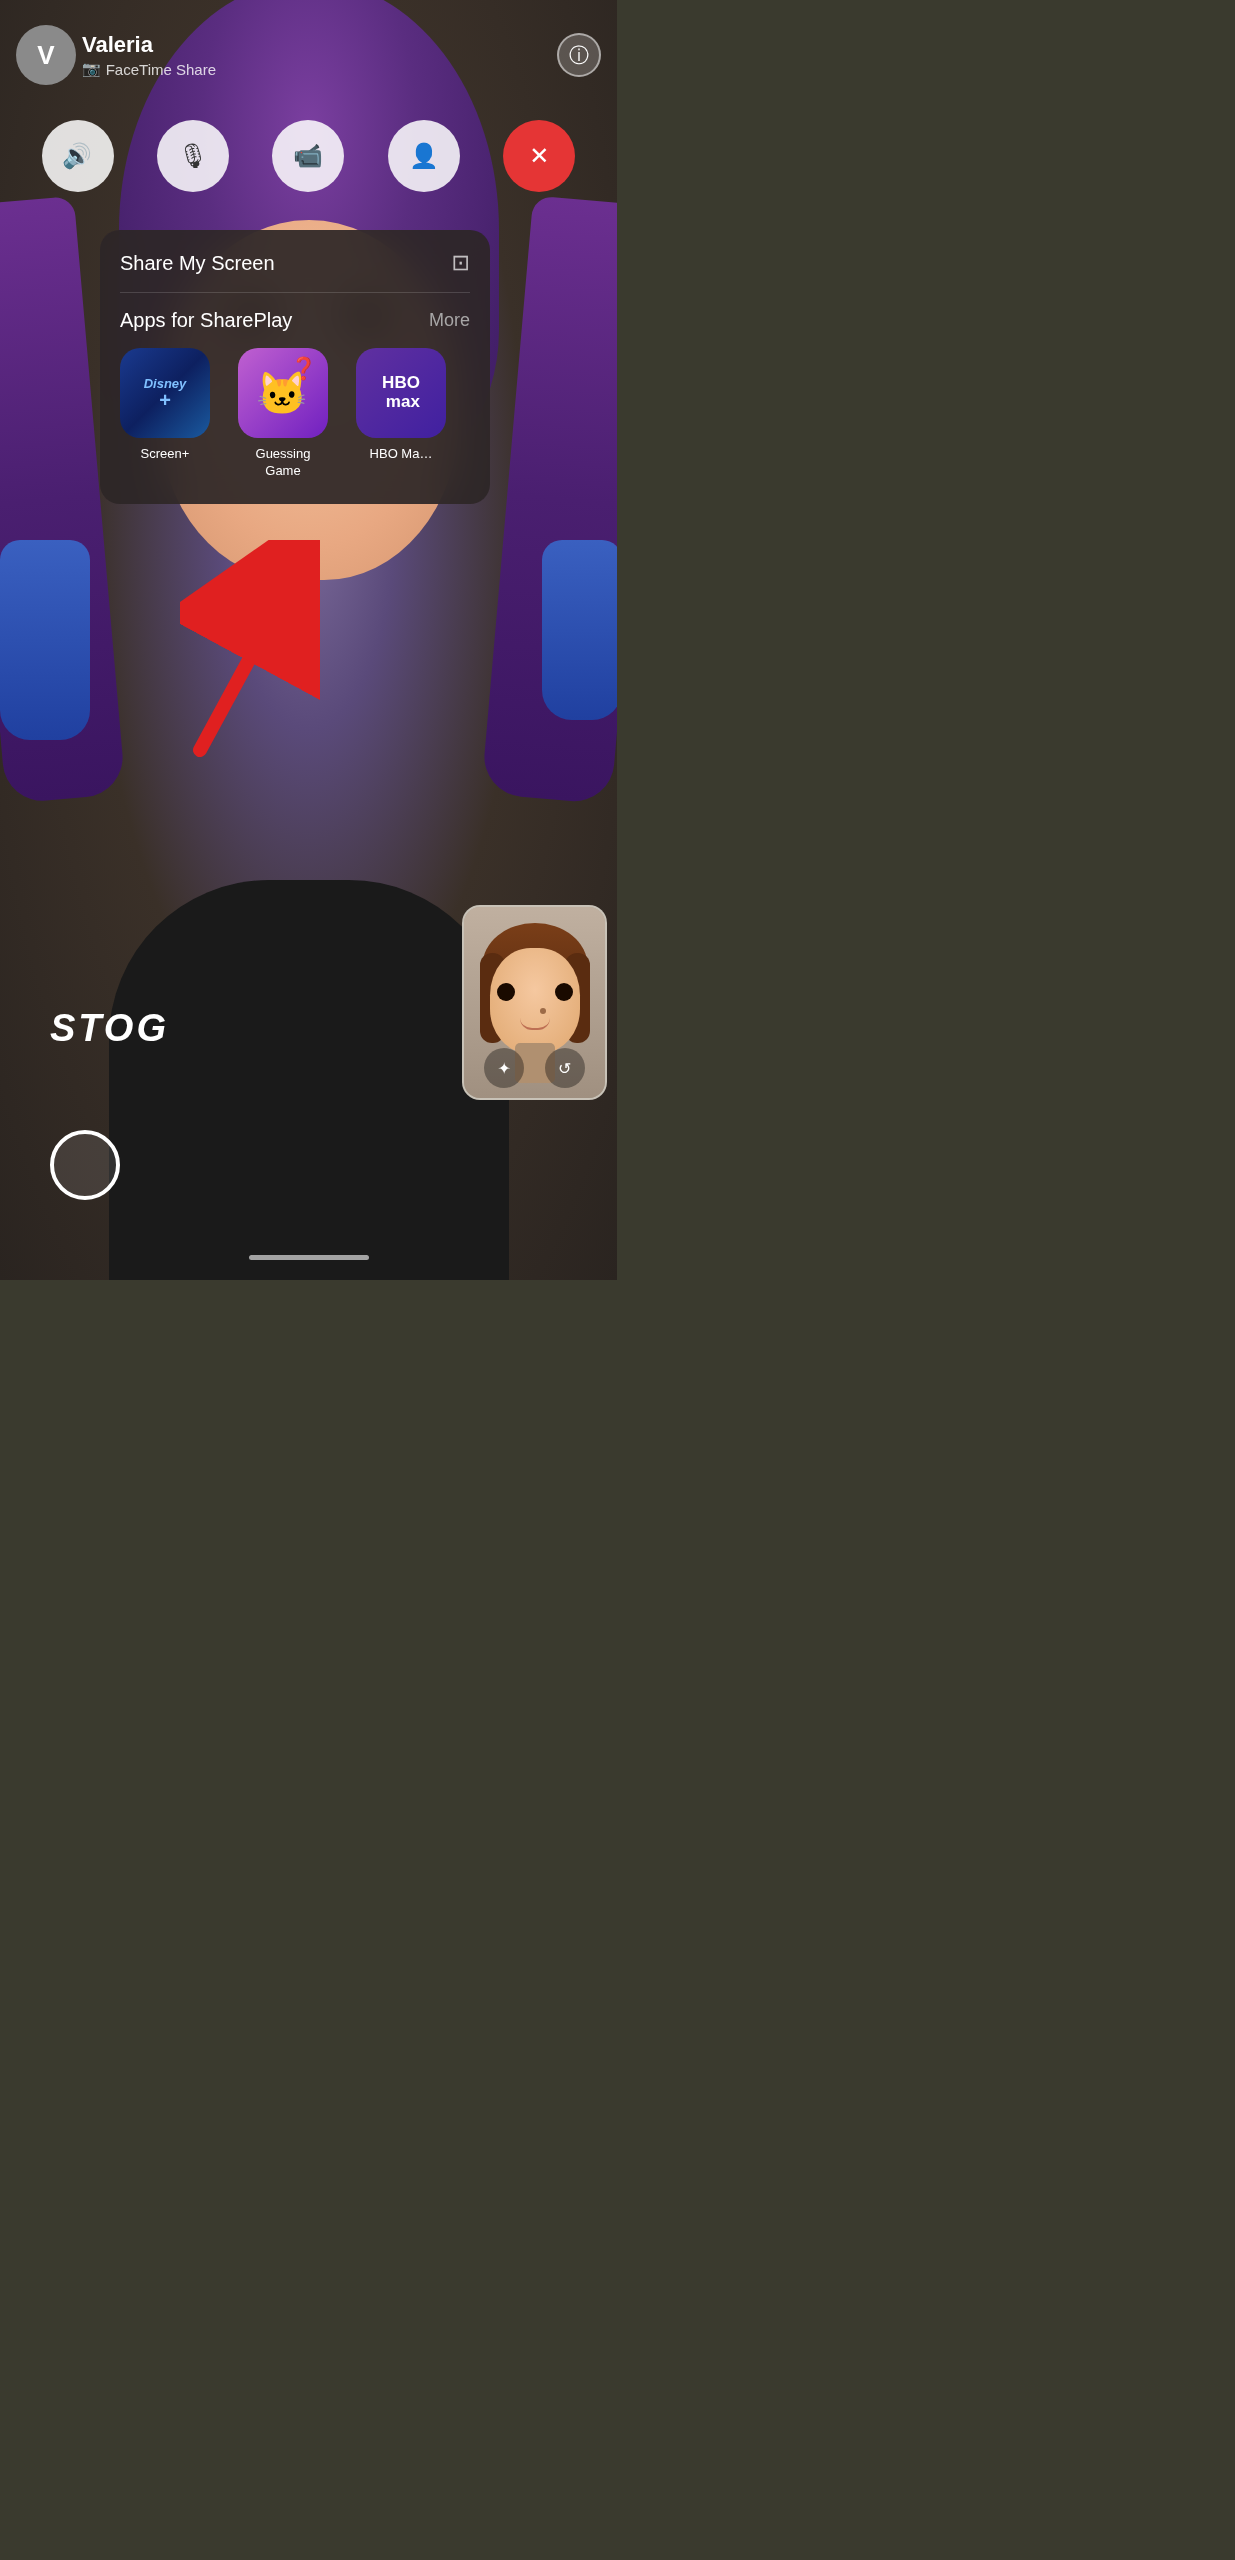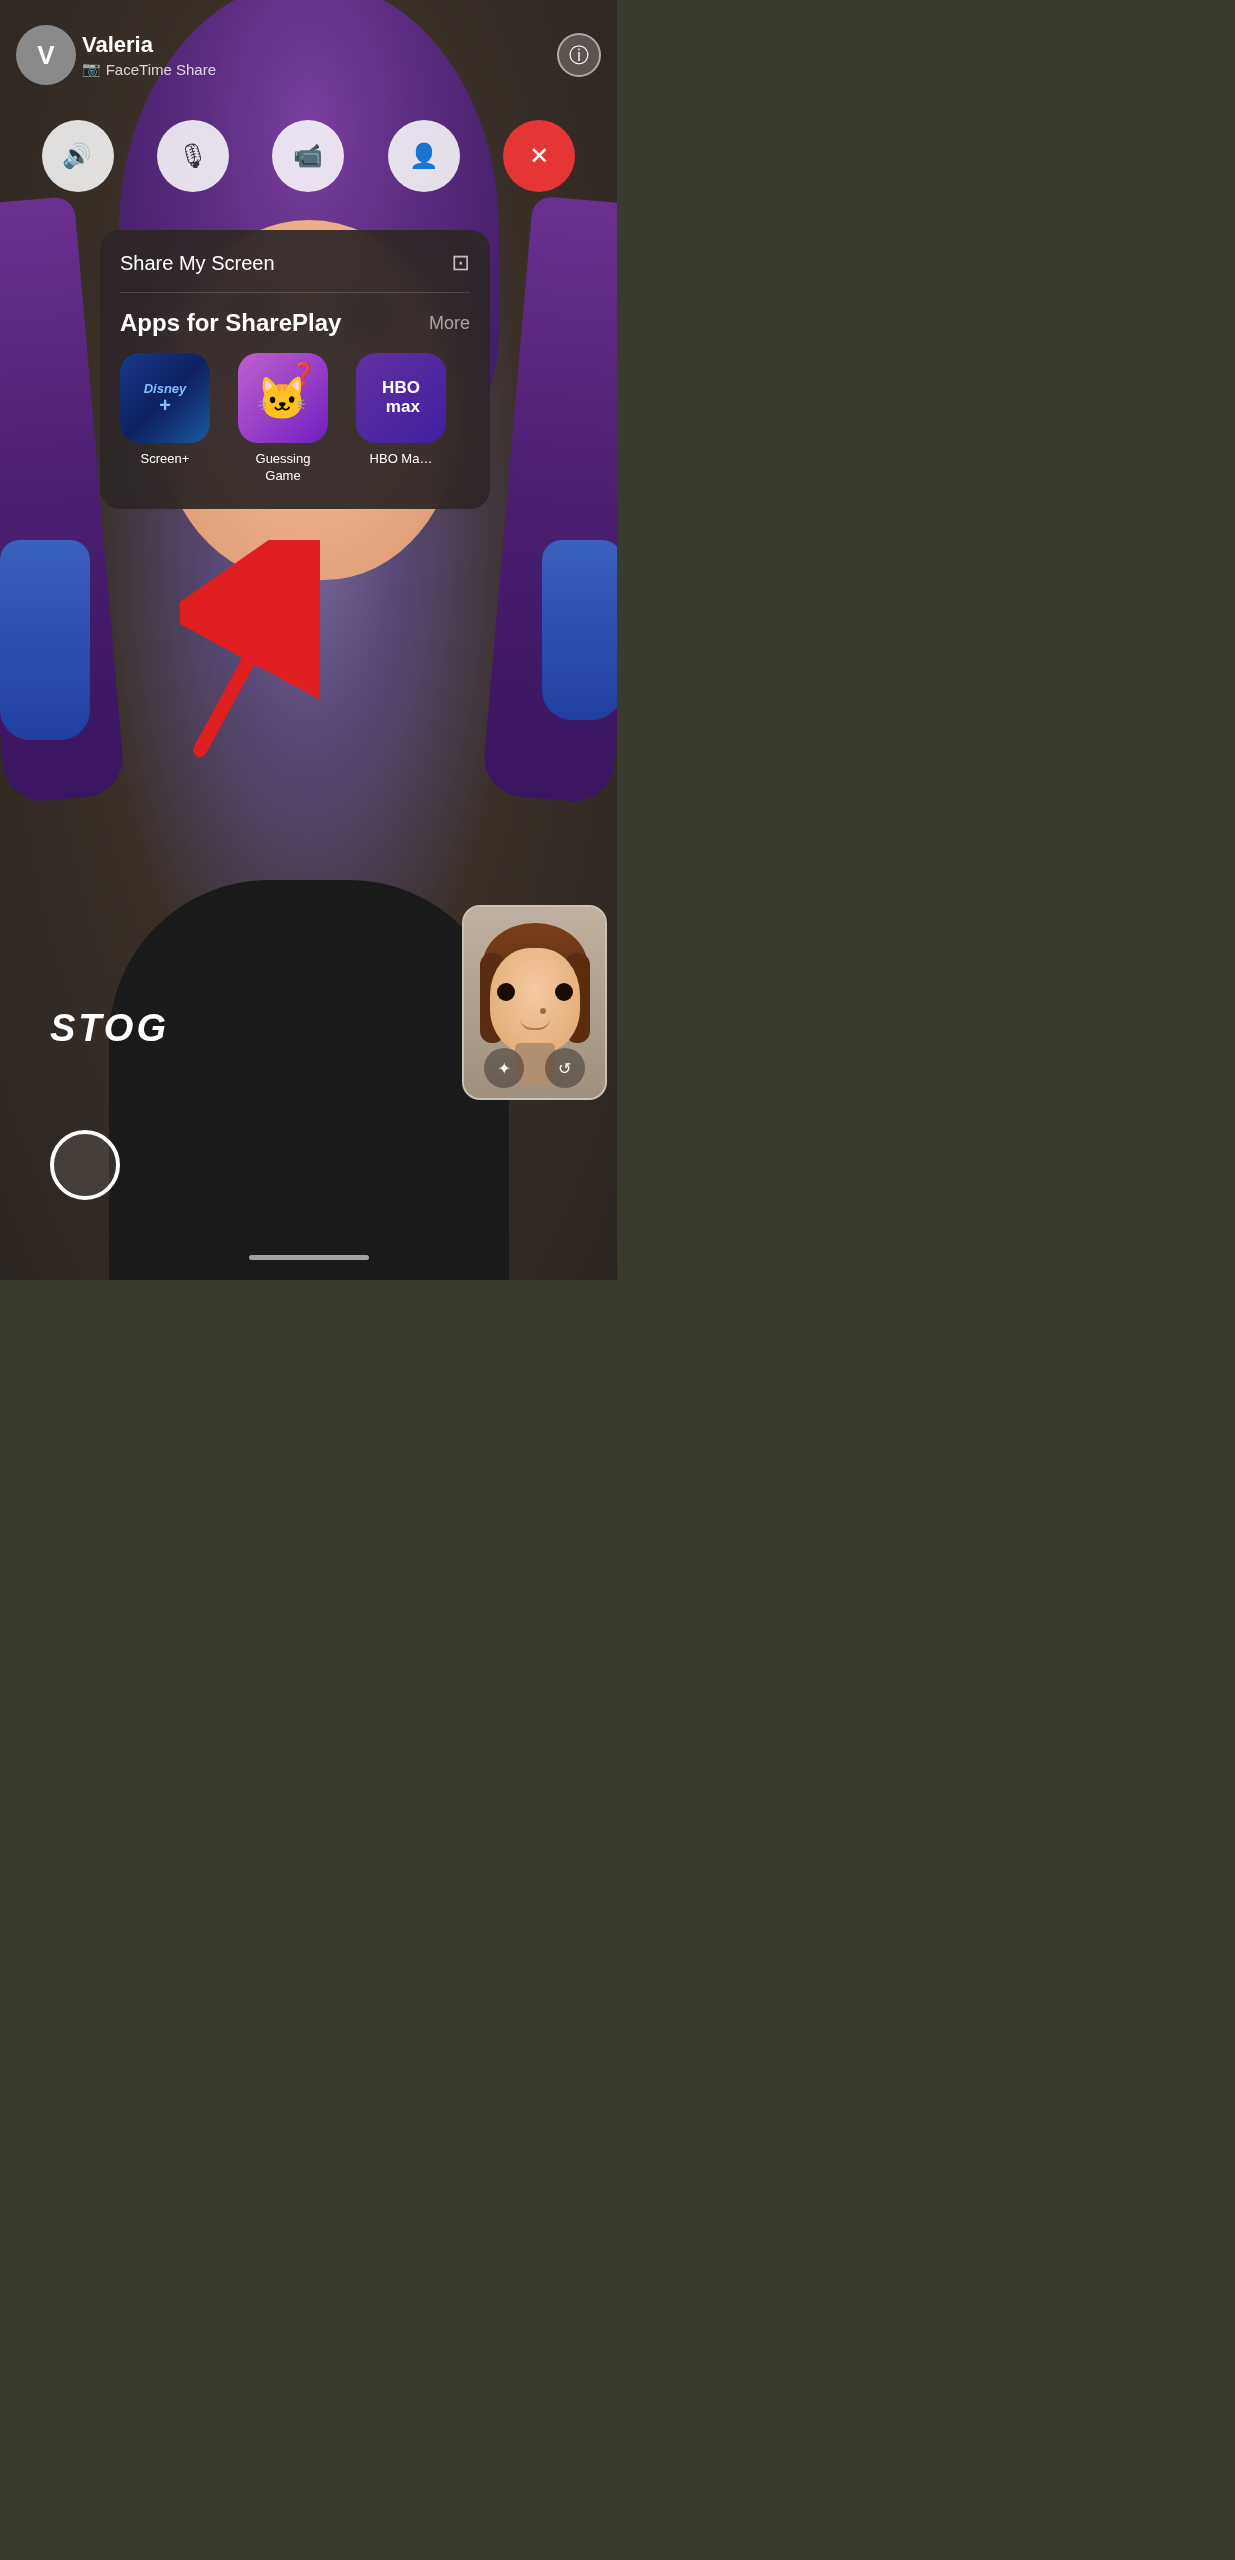--- a/index.html
+++ b/index.html
@@ -308,22 +308,22 @@
     }
 
     .apps-header {
       display: flex;
       align-items: center;
       justify-content: space-between;
       margin-bottom: 16px;
     }
 
     .apps-title {
-      font-size: 24px;
-      font-weight: 700;
+      font-size: 20px;
+      font-weight: 400;
       color: white;
     }
 
     .more-btn {
       font-size: 18px;
       color: rgba(180,180,180,0.9);
       cursor: pointer;
       text-align: center;
     }
 

